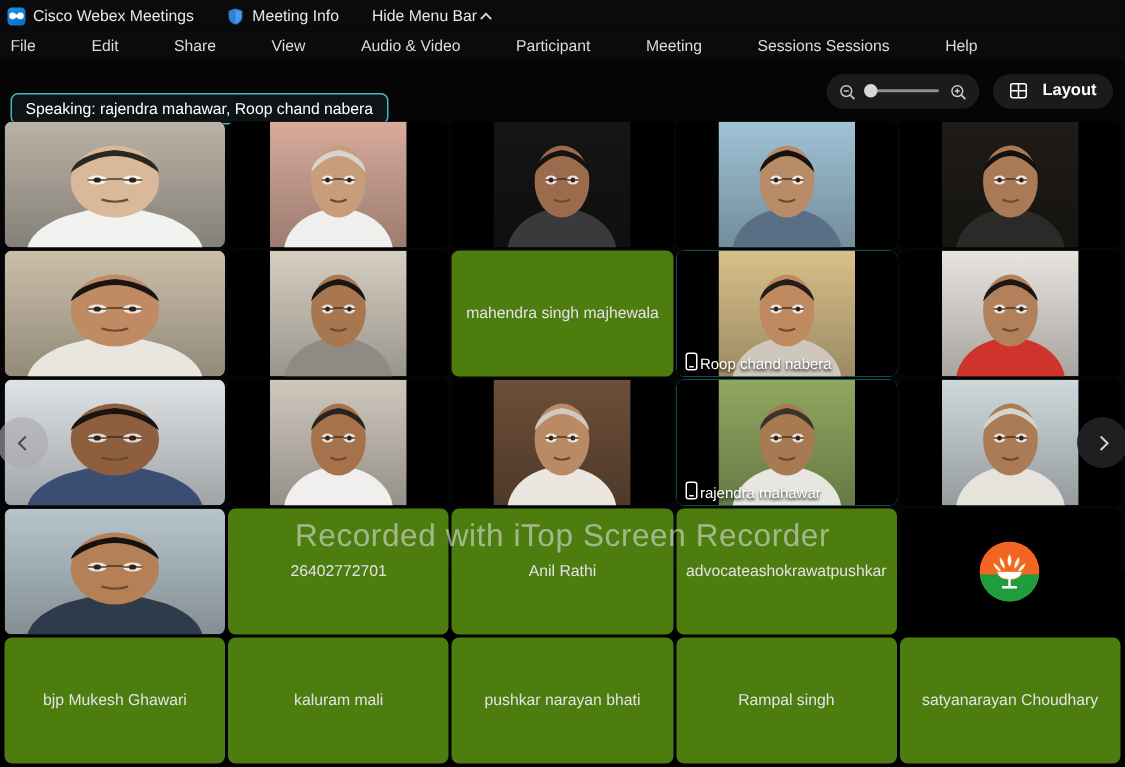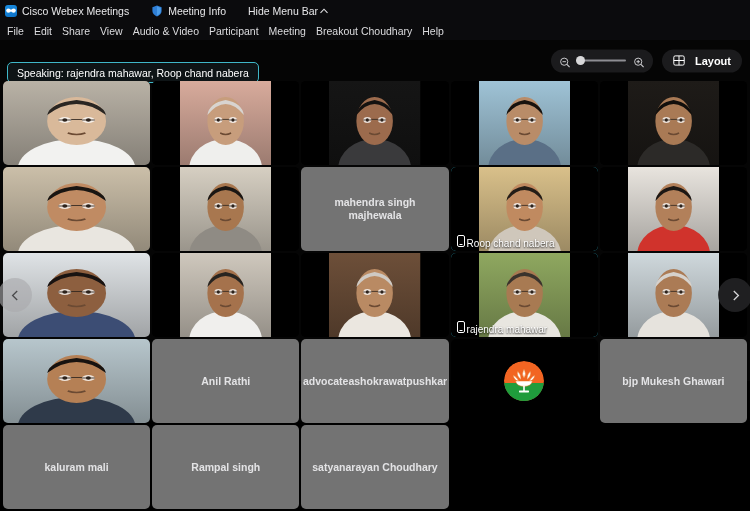--- a/index.html
+++ b/index.html
@@ -38,21 +38,21 @@
   .webex-logo svg { display:block; }
   .shield-icon { width: 12px; height: 12px; flex: 0 0 auto; }
   .hide-menu { display: flex; align-items: center; gap: 1px; color: #e6e6e8; }
   .chev-up { width: 10px; height: 10px; }
 
   
   .menubar {
     height: 19px;
     display: flex;
     align-items: center;
-    gap: 8px;
+    gap: 35px;
     padding-left: 6px;
     background: #0b0b0d;
     font-size: 10.5px;
     color: #dcdcdf;
   }
   .menuitem { cursor: default; padding: 1px 1px; white-space: nowrap; }
 
   
   .toolstrip {
     position: relative;
@@ -125,21 +125,21 @@
     grid-template-columns: repeat(5, 1fr);
     gap: 2px;
   }
   .tile {
     position: relative;
     height: 84px;
     border-radius: 5px;
     background: #000;
     overflow: hidden;
   }
-  .tile.namecard { background: #737373; font-weight: bold; }
+  .tile.namecard { background: #4d7c0f; }
   .tile.active {
     outline: 2px solid #34c3de;
     outline-offset: -2px;
   }
   .video {
     position: absolute;
     inset: 0;
     display: flex;
     align-items: stretch;
     justify-content: center;
@@ -267,21 +267,21 @@
   </div>
 
   <div class="menubar">
     <span class="menuitem">File</span>
     <span class="menuitem">Edit</span>
     <span class="menuitem">Share</span>
     <span class="menuitem">View</span>
     <span class="menuitem">Audio &amp; Video</span>
     <span class="menuitem">Participant</span>
     <span class="menuitem">Meeting</span>
-    <span class="menuitem">Breakout Choudhary</span>
+    <span class="menuitem">Sessions Sessions</span>
     <span class="menuitem">Help</span>
   </div>
 
   <div class="toolstrip">
     <div class="speaking-pill">
       <span>Speaking: rajendra mahawar, Roop chand nabera</span>
     </div>
 
     <div class="right-controls">
       <div class="zoom-group">
@@ -324,20 +324,21 @@
       <svg viewBox="0 0 13 13" aria-hidden="true">
         <polyline points="8.2,2 3.6,6.5 8.2,11" fill="none" stroke="#4a4a4c" stroke-width="1.3"></polyline>
       </svg>
     </div>
     <div class="nav-arrow right">
       <svg viewBox="0 0 13 13" aria-hidden="true">
         <polyline points="4.8,2 9.4,6.5 4.8,11" fill="none" stroke="#d6d6d8" stroke-width="1.3"></polyline>
       </svg>
     </div>
 
+    <div class="watermark">Recorded with iTop Screen Recorder</div>
 
     <div class="grid" id="tile-grid">
         <div class="tile">
           <div class="video">
             <div class="vfeed wide">
               <svg viewBox="0 0 100 84" preserveAspectRatio="none" style="width:100%;height:100%;display:block">
     <defs>
       <linearGradient id="bgg0" x1="0" y1="0" x2="0" y2="1">
         <stop offset="0" stop-color="#b9b2a6"></stop>
         <stop offset="1" stop-color="#b9b2a6" stop-opacity="0.72"></stop>
@@ -692,20 +693,23 @@
     <path d="M30 34 Q50 12 70 34 Q68 22 50 19 Q32 22 30 34Z" fill="#17120f"></path>
     <ellipse cx="42" cy="39" rx="4.4" ry="3" fill="#ffffff" opacity="0.78"></ellipse>
     <ellipse cx="58" cy="39" rx="4.4" ry="3" fill="#ffffff" opacity="0.78"></ellipse>
     <circle cx="42" cy="39" r="1.7" fill="#2a201a"></circle>
     <circle cx="58" cy="39" r="1.7" fill="#2a201a"></circle>
     <path d="M37.6 39 h8.8 M53.6 39 h8.8 M46.4 38.4 h7.2" stroke="#30261f" stroke-width="1" fill="none" opacity="0.85"></path>
     <path d="M44 52 q6 3 12 0" stroke="#6b4a33" stroke-width="1.4" fill="none"></path>
   </svg>
             </div>
           </div>
+        </div>
+        <div class="tile namecard">
+          <div class="centername">26402772701</div>
         </div>
         <div class="tile namecard">
           <div class="centername">Anil Rathi</div>
         </div>
         <div class="tile namecard">
           <div class="centername">advocateashokrawatpushkar</div>
         </div>
         <div class="tile">
           <div class="bjp-logo">
             <svg viewBox="0 0 40 40" style="width:100%;height:100%;display:block">
@@ -726,20 +730,23 @@
   </svg>
           </div>
         </div>
         <div class="tile namecard">
           <div class="centername">bjp Mukesh Ghawari</div>
         </div>
         <div class="tile namecard">
           <div class="centername">kaluram mali</div>
         </div>
         <div class="tile namecard">
+          <div class="centername">pushkar narayan bhati</div>
+        </div>
+        <div class="tile namecard">
           <div class="centername">Rampal singh</div>
         </div>
         <div class="tile namecard">
           <div class="centername">satyanarayan Choudhary</div>
         </div>
       </div>
   </div>
 
 </div>
 

